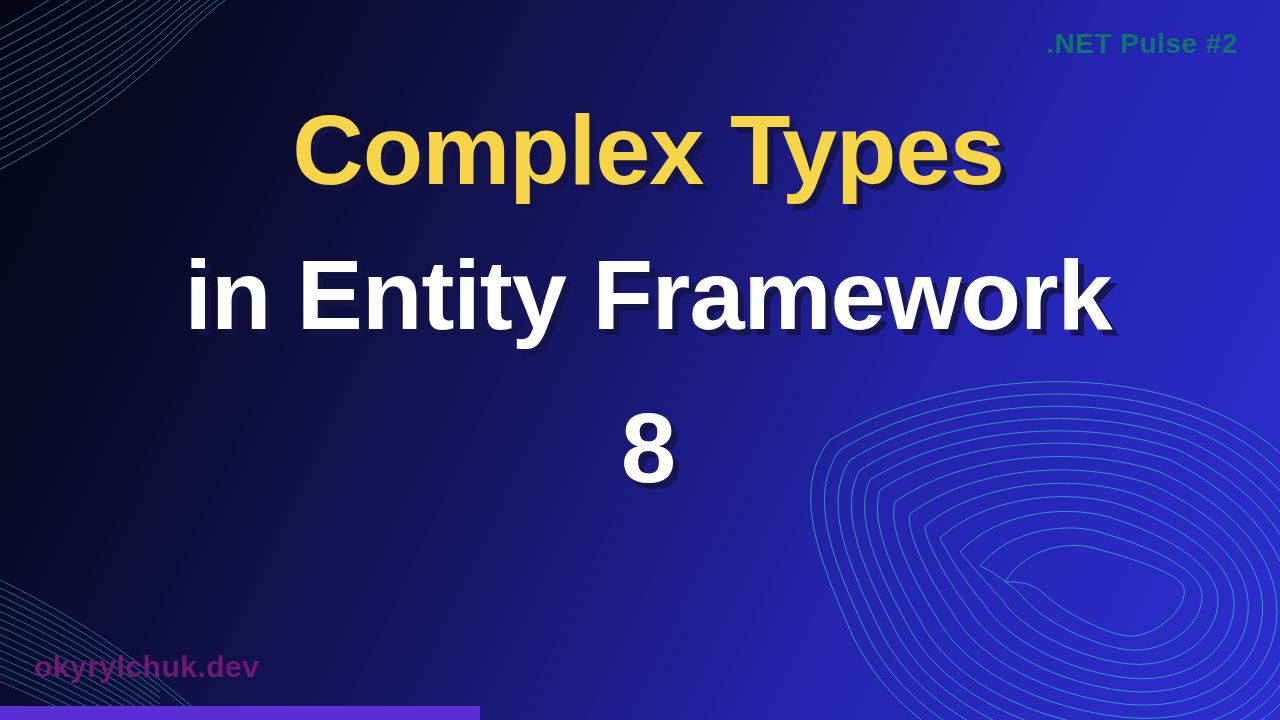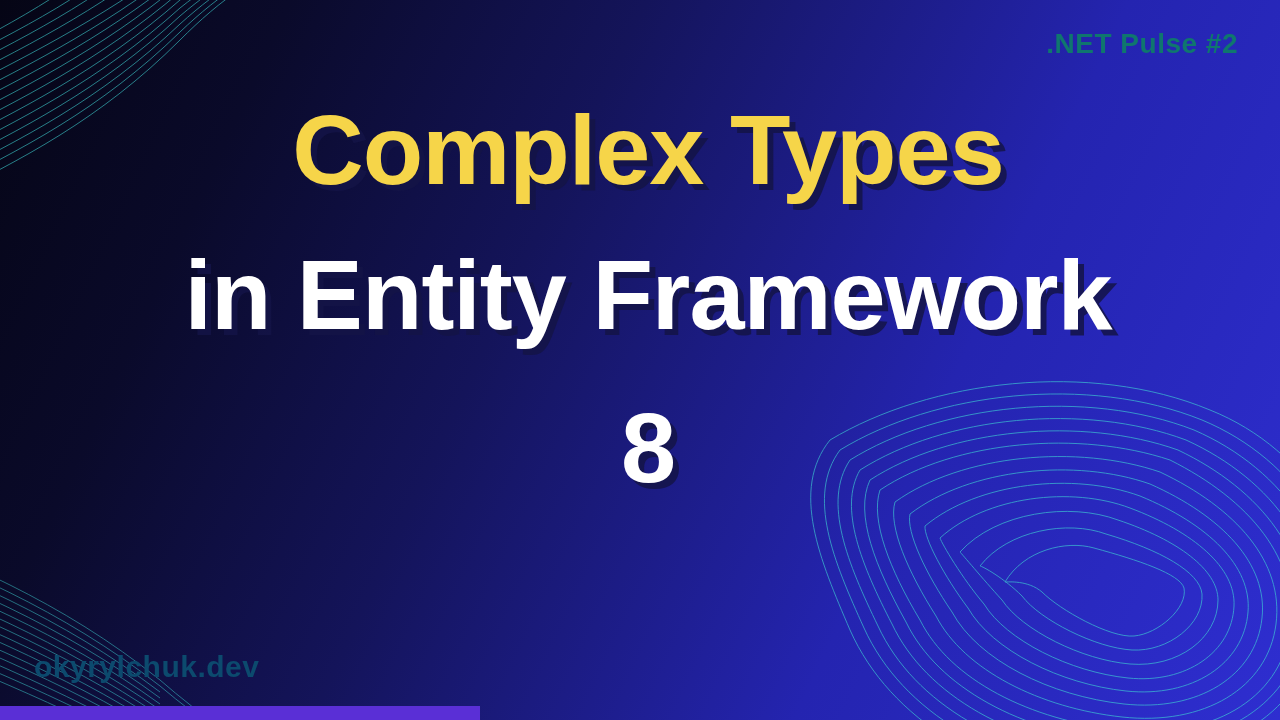--- a/index.html
+++ b/index.html
@@ -49,21 +49,21 @@
     margin-bottom: 54px;
   }
   .l3 {
     color: #ffffff;
     font-size: 99px;
   }
   .site {
     position: absolute;
     bottom: 36px;
     left: 34px;
-    color: #0c4a6e;
+    color: #701a75;
     font-weight: 900;
     font-size: 30px;
     letter-spacing: 0.5px;
   }
   .bar {
     position: absolute;
     bottom: 0;
     left: 0;
     height: 14px;
     width: 480px;

